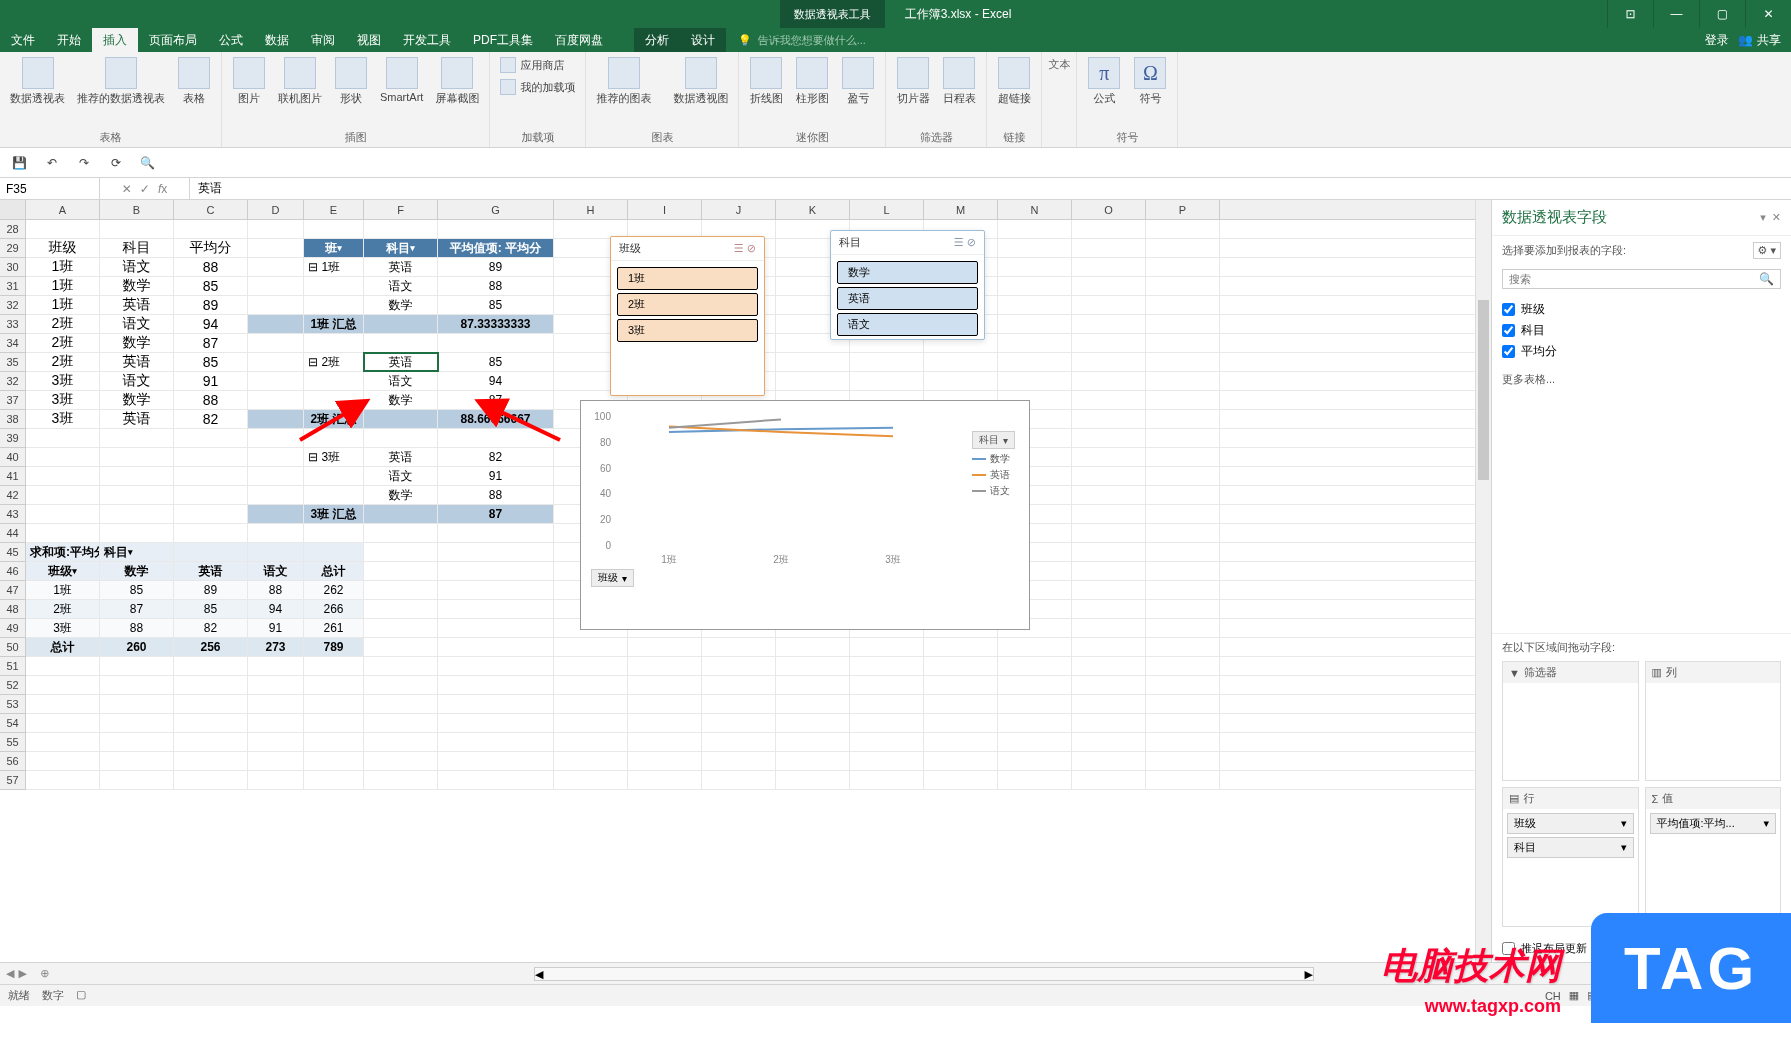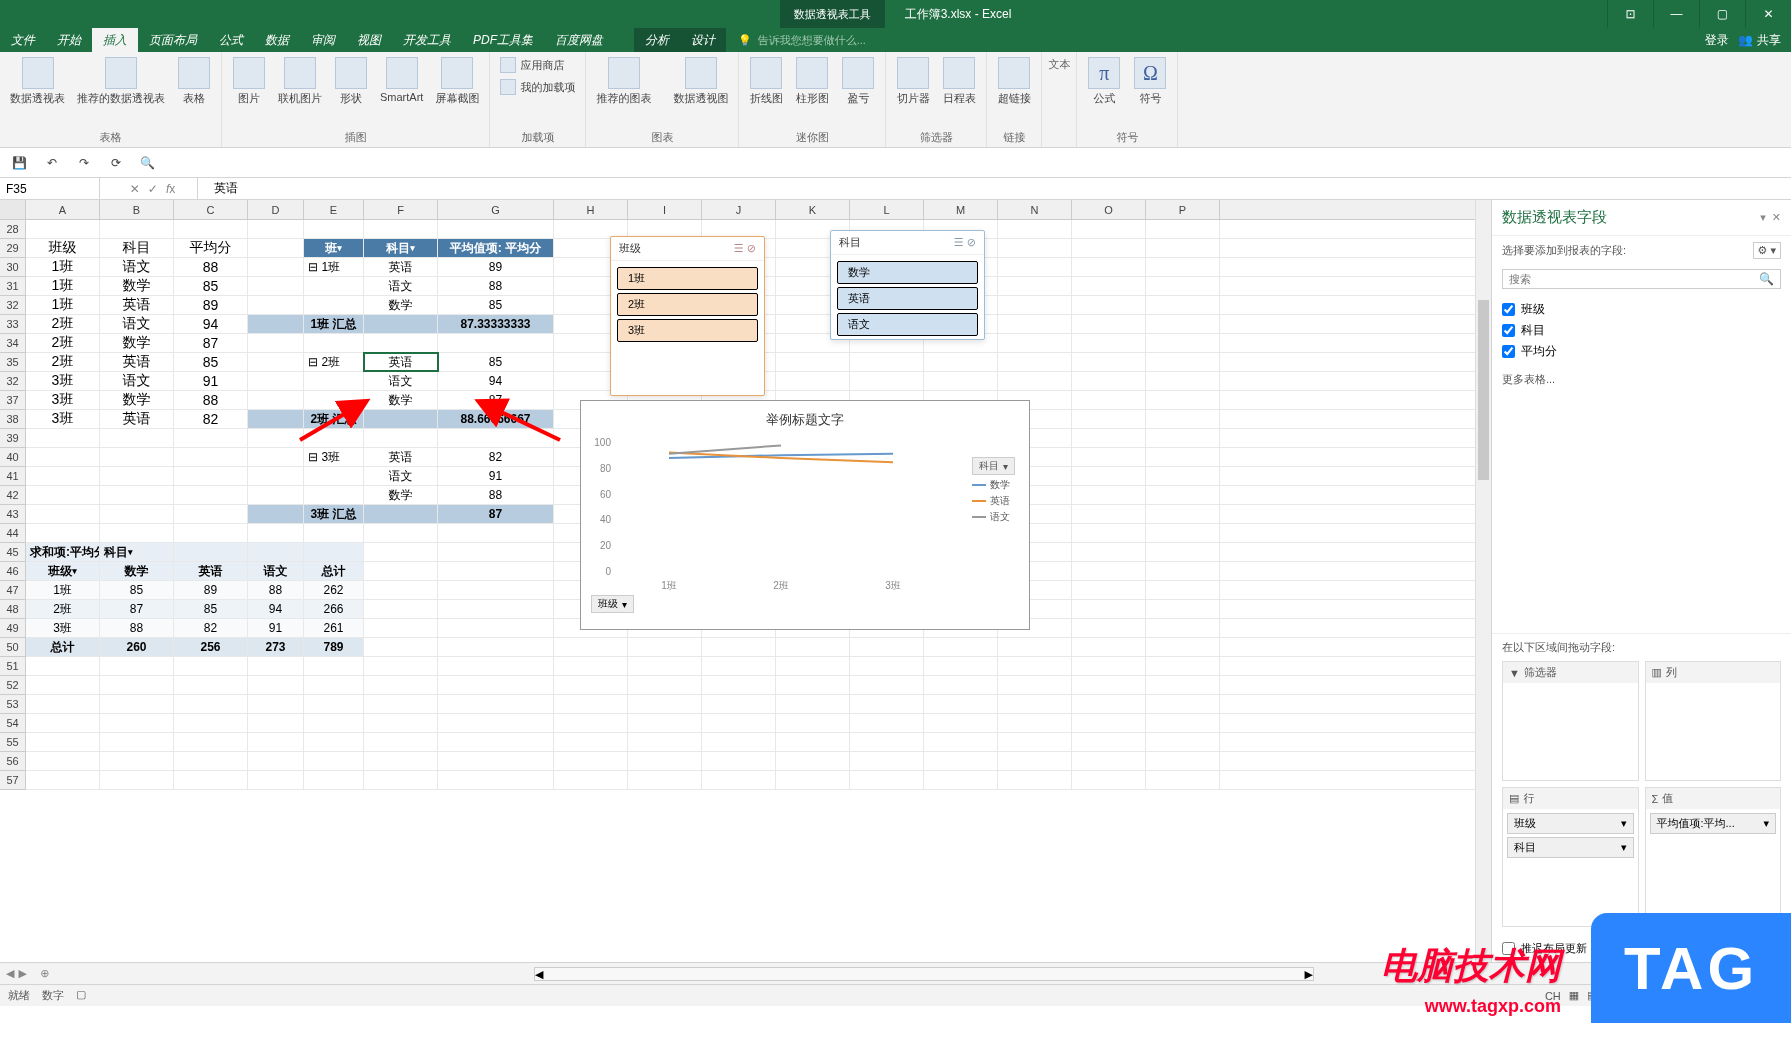--- a/index.html
+++ b/index.html
@@ -10,21 +10,21 @@
 .titlebar .left { flex: 1; }
 .titlebar .center { display: flex; align-items: center; gap: 20px; }
 .titlebar .center .tool-tab { background: #165335; padding: 0 14px; height: 28px; display: flex; align-items: center; font-size: 11px; }
 .titlebar .center .filename { font-size: 12px; }
 .titlebar .right { flex: 1; display: flex; justify-content: flex-end; }
 .titlebar .winbtns { display: flex; }
 .titlebar .winbtn { width: 46px; display: flex; align-items: center; justify-content: center; font-size: 12px; border-left: 1px solid #185b39; }
 
 
 .ribbon-tabs { height: 24px; background: #1e6f41; display: flex; align-items: stretch; color: #fff; font-size: 12px; }
-.ribbon-tab { padding: 0 11px; display: flex; align-items: center; cursor: pointer; font-style: italic; }
+.ribbon-tab { padding: 0 11px; display: flex; align-items: center; cursor: pointer; }
 .ribbon-tab.active { background: #f3f3f3; color: #1e6f41; }
 .ribbon-tab.context { background: #165335; }
 .ribbon-tell { flex: 1; display: flex; align-items: center; padding-left: 12px; color: #9fc7af; font-size: 11px; gap: 6px;}
 .ribbon-right { display: flex; align-items: center; padding-right: 10px; gap: 10px; }
 
 
 .ribbon { height: 96px; background: #f3f3f3; border-bottom: 1px solid #d4d4d4; display: flex; }
 .ribbon-group { border-right: 1px solid #e1e1e1; display: flex; flex-direction: column; padding: 3px 6px 0; }
 .ribbon-group .grp-body { flex: 1; display: flex; align-items: flex-start; gap: 4px; }
 .ribbon-group .grp-label { text-align: center; font-size: 11px; color: #666; padding: 2px 0; }
@@ -32,21 +32,21 @@
 .rbtn .ricon { width: 32px; height: 32px; background: #dfe7f0; border: 1px solid #b6c8da; display:flex;align-items:center;justify-content:center;}
 .rbtn-sm { display: flex; align-items: center; gap: 4px; padding: 2px 4px; font-size: 11px; color: #444; cursor: pointer; }
 .rbtn-sm .ricon-sm { width: 16px; height: 16px; background: #dfe7f0; border: 1px solid #b6c8da; }
 .rcol { display: flex; flex-direction: column; gap: 2px; }
 
 
 .qat { height: 30px; background: #fff; border-bottom: 1px solid #d4d4d4; display: flex; align-items: center; padding: 0 10px; gap: 12px; color: #444;}
 .qat .qbtn { width: 20px; height: 20px; display:flex;align-items:center;justify-content:center; cursor:pointer;}
 
 
-.fbar { height: 22px; background: #fff; border-bottom: 1px solid #d4d4d4; display: flex; align-items: stretch; gap: 8px; }
+.fbar { height: 22px; background: #fff; border-bottom: 1px solid #d4d4d4; display: flex; align-items: stretch; }
 .fbar .namebox { width: 100px; border-right: 1px solid #d4d4d4; display: flex; align-items: center; padding: 0 6px; font-size: 12px; }
 .fbar .fxbtns { width: 90px; border-right: 1px solid #d4d4d4; display: flex; align-items: center; justify-content: center; gap: 8px; color:#888;}
 .fbar .formula { flex: 1; display: flex; align-items: center; padding: 0 8px; }
 
 
 .gridwrap { position: relative; height: 762px; display: flex; }
 .grid { flex: 1; position: relative; overflow: hidden; background:#fff;}
 .colhdr { position: absolute; top:0; left:0; right:0; height: 20px; background:#f0f0f0; border-bottom:1px solid #ccc; display:flex;}
 .colhdr .corner { width: 26px; border-right:1px solid #ccc; background:#e8e8e8;}
 .colhdr .ch { border-right:1px solid #ccc; text-align:center; font-size:11px; color:#444; line-height:20px;}
@@ -953,21 +953,20 @@
         <span><span style="color:#89a;">☰</span> <span style="color:#89a;">⊘</span></span>
       </div>
       <div class="sl-body">
         <div class="sl-item sl-blue">数学</div>
         <div class="sl-item sl-blue">英语</div>
         <div class="sl-item sl-blue">语文</div>
       </div>
     </div>
 
     <div class="chartbox" style="left:580px; top:200px; width:450px; height:230px;">
-      <div class="ctitle">举例标题文字</div>
       <div class="plot">
         <div class="yaxis" id="chart-yaxis">
             <div>100</div>
             <div>80</div>
             <div>60</div>
             <div>40</div>
             <div>20</div>
             <div>0</div>
           </div>
         <svg viewBox="0 0 300 140" preserveAspectRatio="none">

